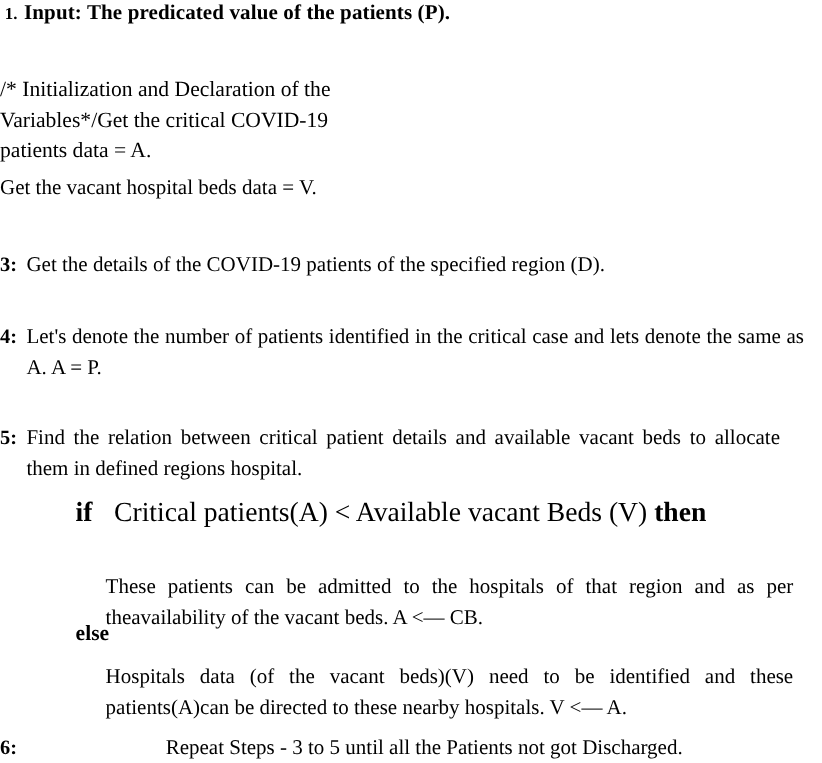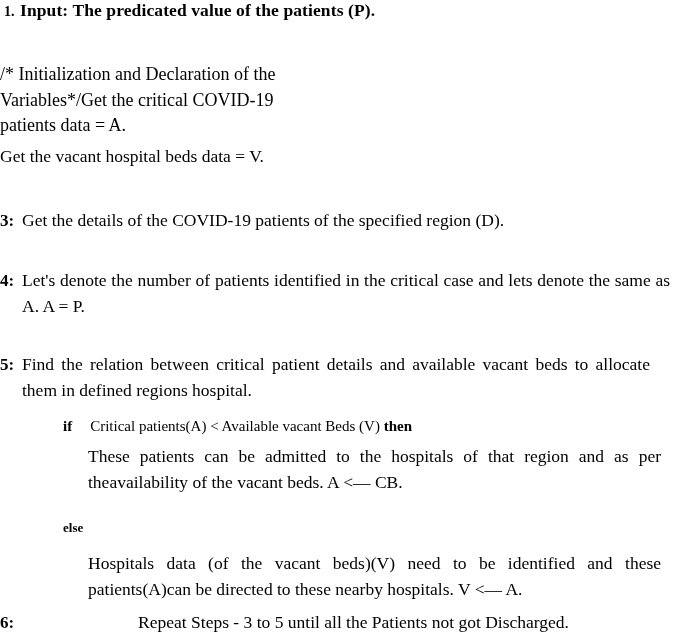--- a/index.html
+++ b/index.html
@@ -95,43 +95,43 @@
   #step-5 { left: 0px;  top: 352px; width: 650px; }
   #step-5 .step-text { text-align: justify; }
 
   #step-6 { left: 0px;  top: 610px; width: 685px; }
   #step-6 .step-text { text-align: center; }
 
   
   .cond-kw {
     position: absolute;
     font-weight: bold;
-    font-size: 13px;
+    font-size: 18px;
     line-height: 25px;
   }
   .cond-line {
     position: absolute;
-    font-size: 15px;
+    font-size: 23px;
     line-height: 25px;
     white-space: nowrap;
   }
   #if-row { left: 63px; top: 414px; }
   #if-row .if-kw { font-weight: bold; }
   #if-row .if-cond { font-weight: normal; margin-left: 18px; }
   #if-row .if-then { font-weight: bold; }
 
   #else-row { left: 63px; top: 515px; }
 
   .cond-body {
     position: absolute;
     font-size: 17.5px;
     line-height: 25.5px;
     text-align: justify;
   }
-  #then-body { left: 88px; top: 444px; width: 573px; }
+  #then-body { left: 88px; top: 476px; width: 573px; }
   #else-body { left: 88px; top: 551px; width: 573px; }
 </style>
 </head>
 <body>
 
 <div class="algo">
 
   <div class="io-line" id="io-1">
     <span class="io-num">1.</span><span class="io-body">Input: The predicated value of the patients (P).</span>
   </div>

